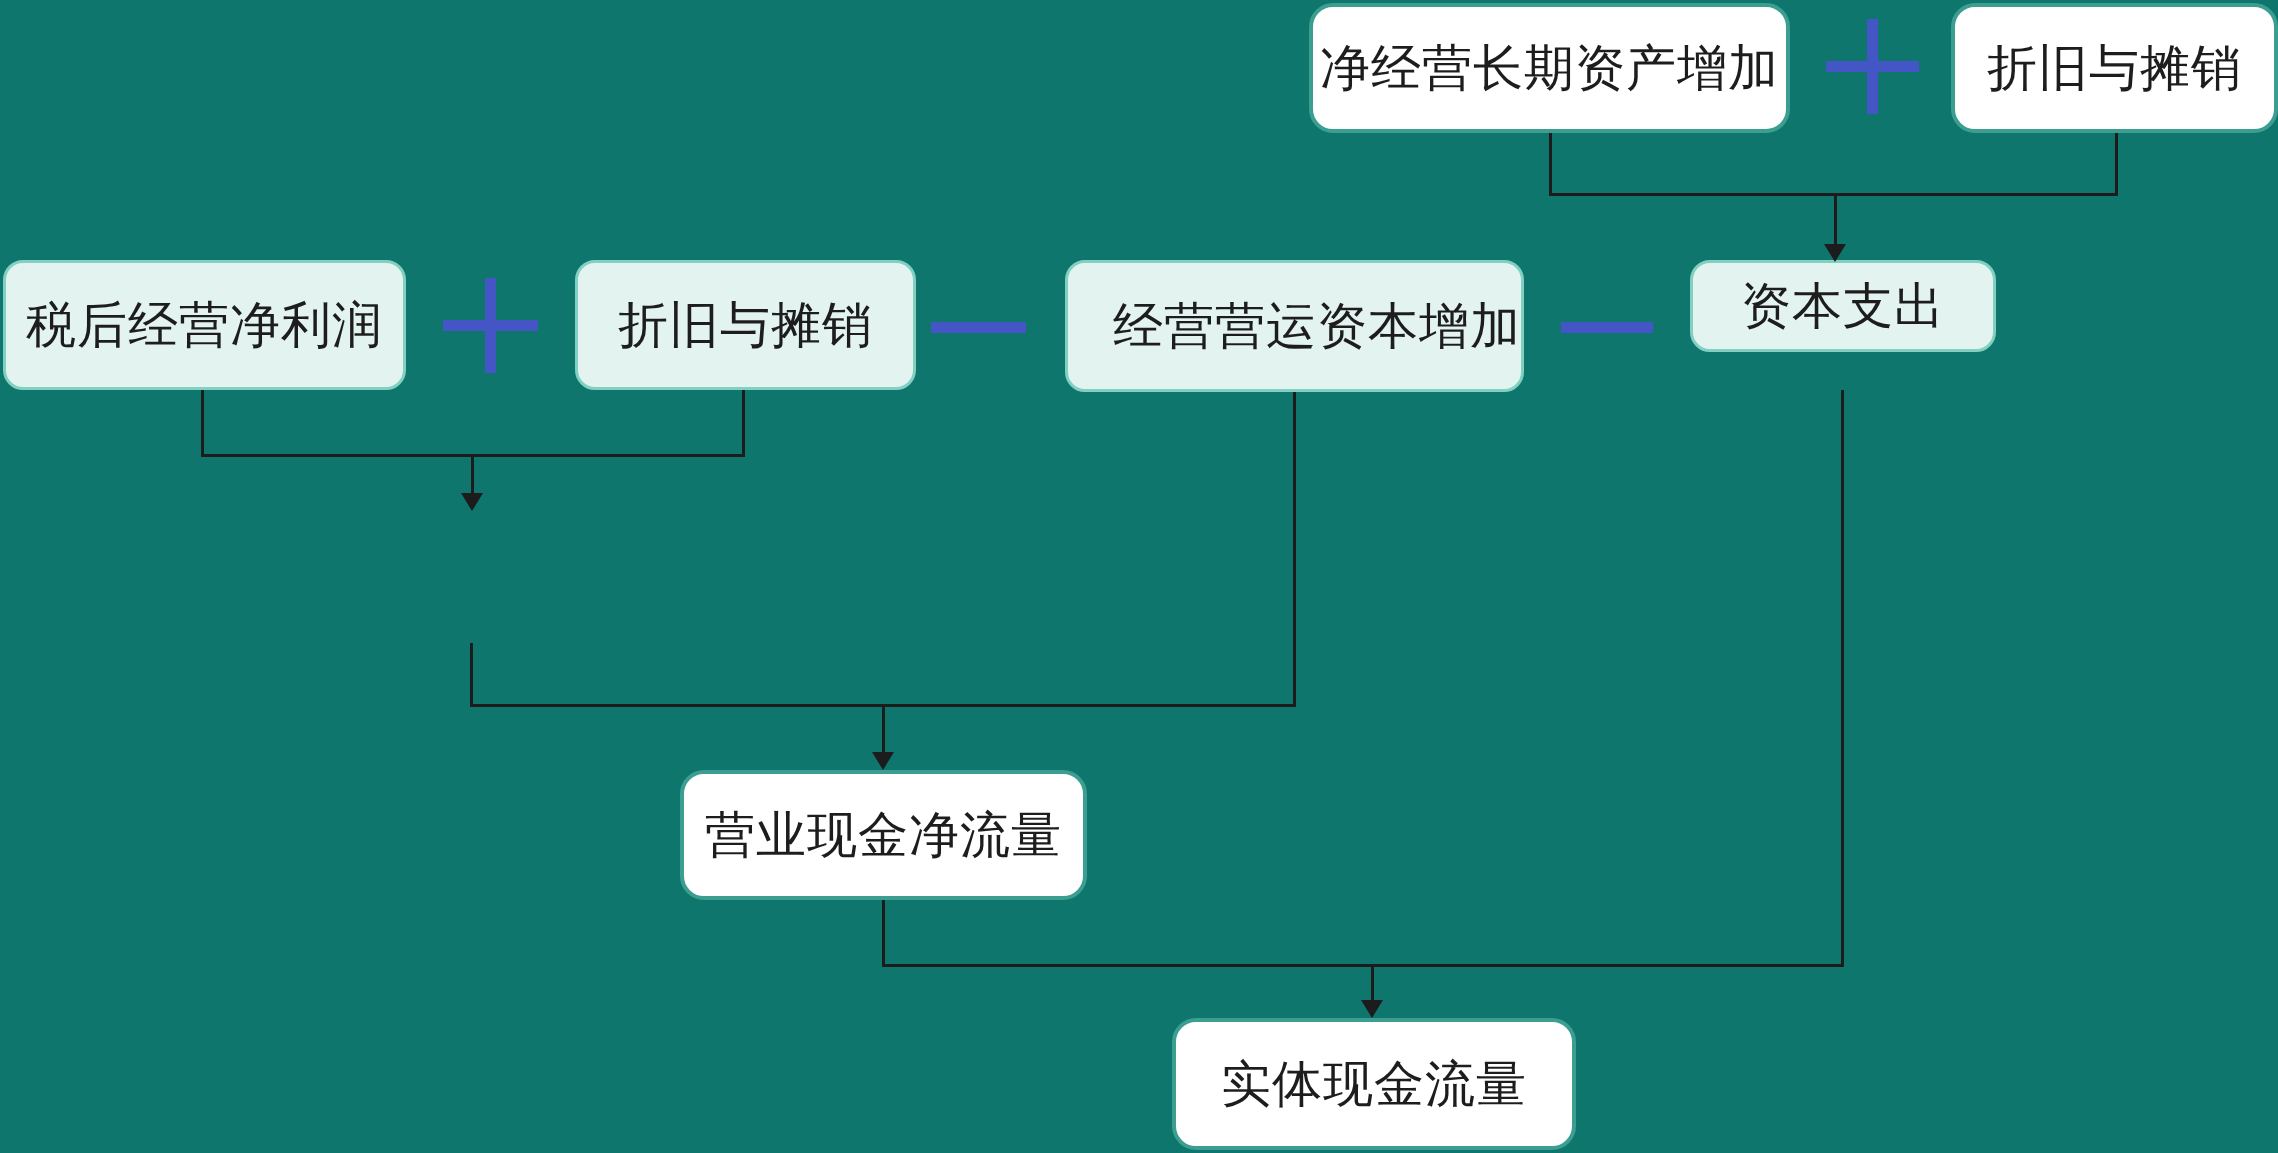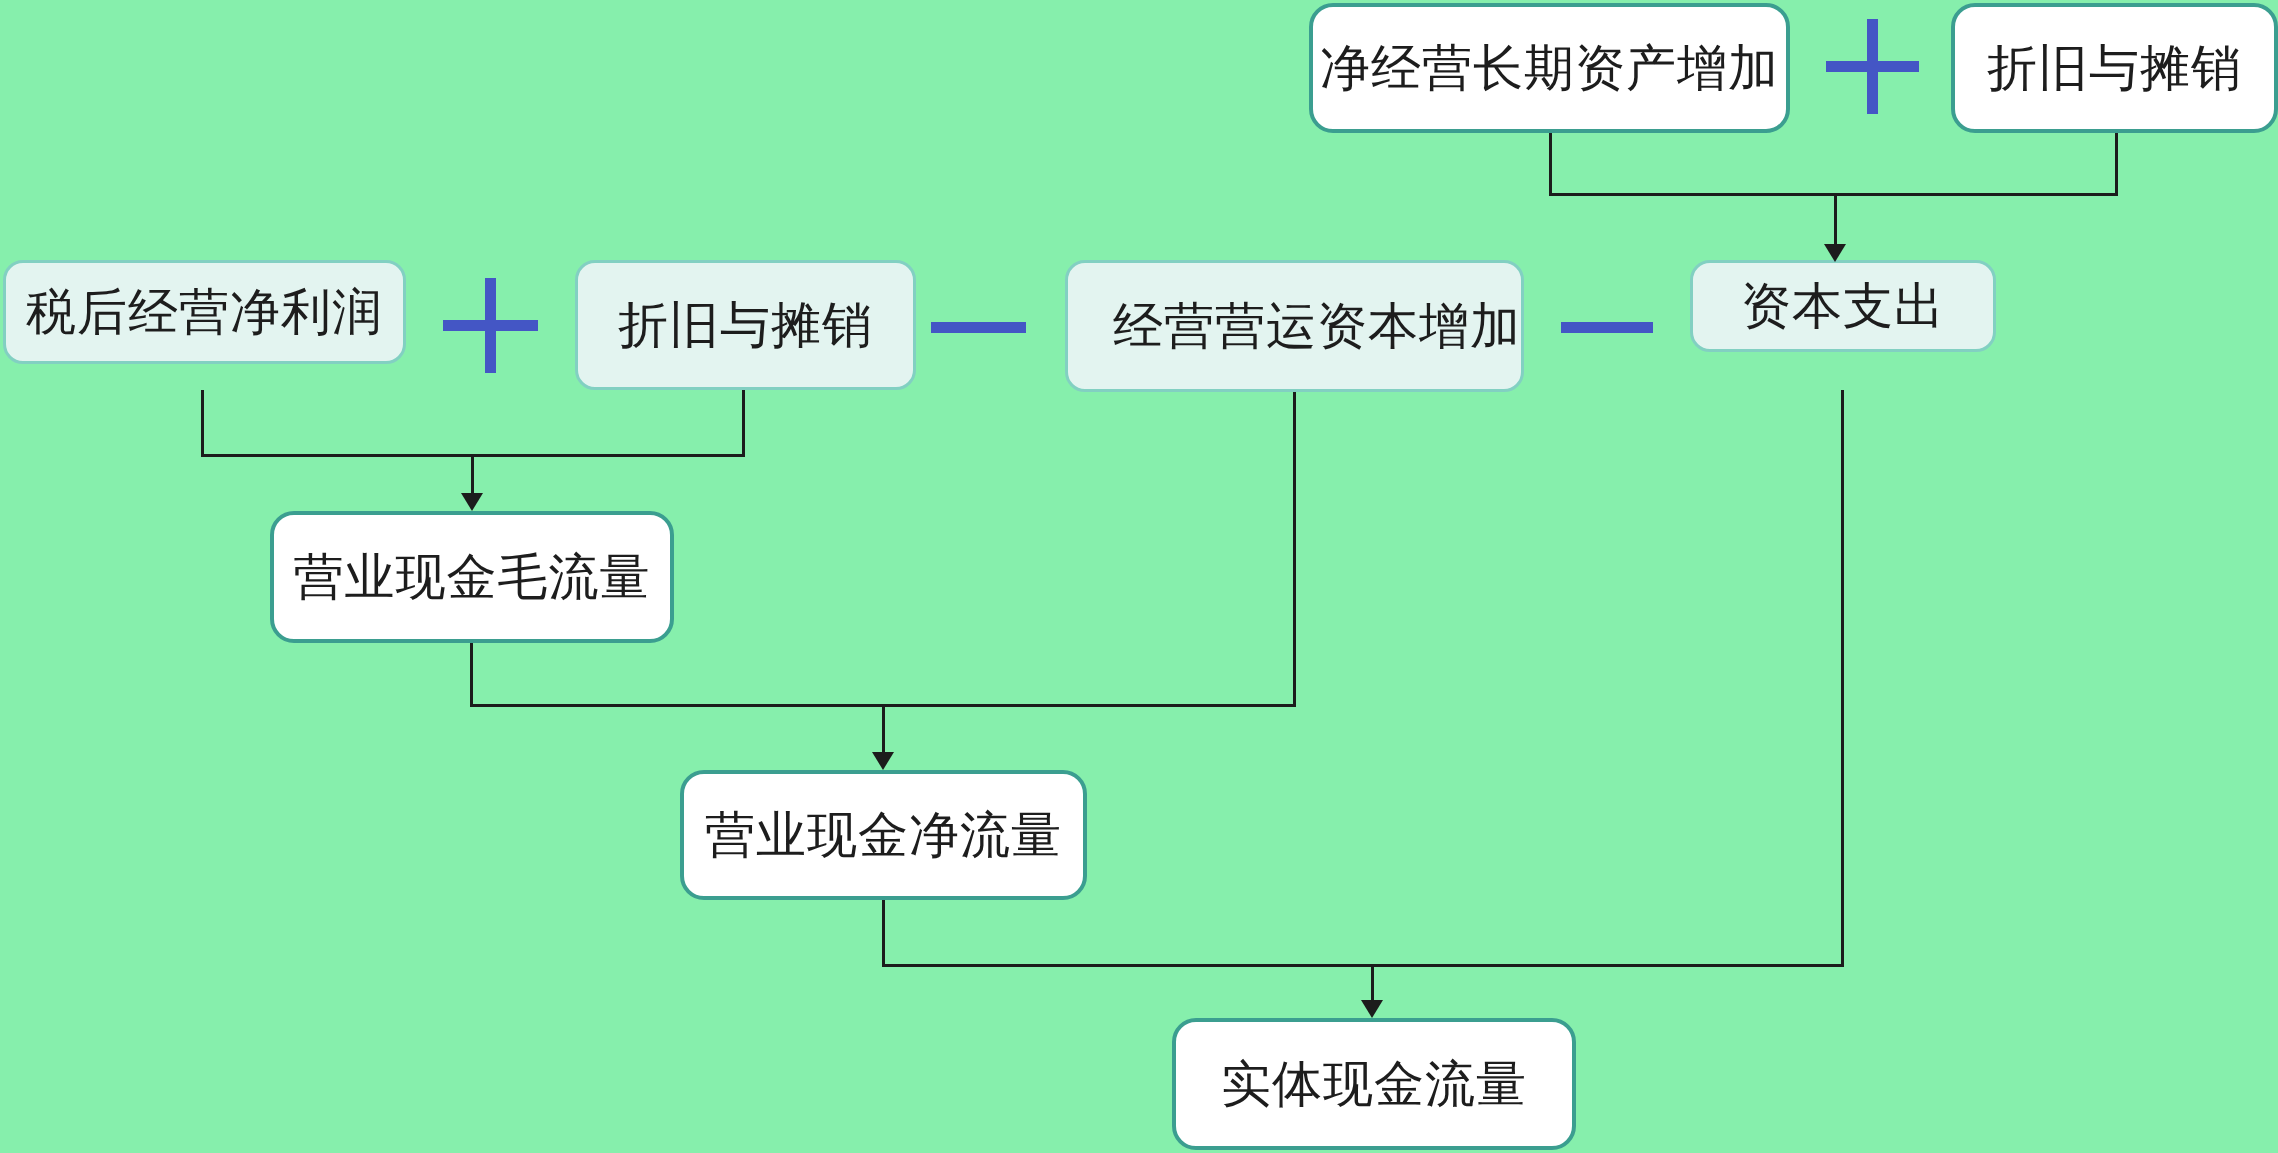--- a/index.html
+++ b/index.html
@@ -8,21 +8,21 @@
     --input-box-border:#82d0c2;
     --input-box-fill:#e3f4f0;
     --operator-blue:#4456c5;
     --connector:#1c1c1c;
     --text:#1d1d1d;
   }
   html,body{margin:0;padding:0;background:#fff;}
   .canvas{
     position:relative;
     width:2278px;height:1153px;
-    background:#86efac;
+    background:#0f766e;
     overflow:hidden;
     font-family:"Liberation Sans",sans-serif;
   }
   .box{
     position:absolute;
     box-sizing:border-box;
     display:flex;align-items:center;justify-content:center;
   }
   .box.result{
     background:var(--result-box-fill,#fff);
@@ -60,21 +60,21 @@
     <span class="label">净经营长期资产增加</span>
   </div>
   <div class="op" style="left:1826px;top:19px;width:93px;height:95px;" title="+">
     <div class="opbar" style="left:0;top:42px;width:93px;height:11px;"></div>
     <div class="opbar" style="left:41px;top:0;width:11px;height:95px;"></div>
   </div>
   <div class="box result" style="left:1951px;top:3px;width:327px;height:130px;">
     <span class="label">折旧与摊销</span>
   </div>
 
-  <div class="box input" style="left:3px;top:260px;width:403px;height:104px;">
+  <div class="box input" style="left:3px;top:260px;width:403px;height:130px;">
     <span class="label">税后经营净利润</span>
   </div>
   <div class="op" style="left:443px;top:278px;width:95px;height:95px;" title="+">
     <div class="opbar" style="left:0;top:42px;width:95px;height:11px;"></div>
     <div class="opbar" style="left:42px;top:0;width:11px;height:95px;"></div>
   </div>
   <div class="box input" style="left:575px;top:260px;width:341px;height:130px;">
     <span class="label">折旧与摊销</span>
   </div>
   <div class="op" style="left:931px;top:322px;width:95px;height:11px;" title="−">
@@ -83,23 +83,20 @@
   <div class="box input" style="left:1065px;top:260px;width:459px;height:132px;justify-content:flex-end;">
     <span class="label">经营营运资本增加</span>
   </div>
   <div class="op" style="left:1561px;top:322px;width:92px;height:11px;" title="−">
     <div class="opbar" style="left:0;top:0;width:92px;height:11px;"></div>
   </div>
   <div class="box input" style="left:1690px;top:260px;width:306px;height:92px;">
     <span class="label">资本支出</span>
   </div>
 
-  <div class="box result" style="left:270px;top:511px;width:404px;height:132px;">
-    <span class="label">营业现金毛流量</span>
-  </div>
   <div class="box result" style="left:1172px;top:1018px;width:404px;height:132px;">
     <span class="label">实体现金流量</span>
   </div>
   <div class="box result" style="left:680px;top:770px;width:407px;height:130px;">
     <span class="label">营业现金净流量</span>
   </div>
 
   <div class="vline" style="left:1549px;top:133px;width:3px;height:63px;"></div>
   <div class="vline" style="left:2115px;top:133px;width:3px;height:63px;"></div>
   <div class="hline" style="left:1549px;top:193px;width:569px;height:3px;"></div>

